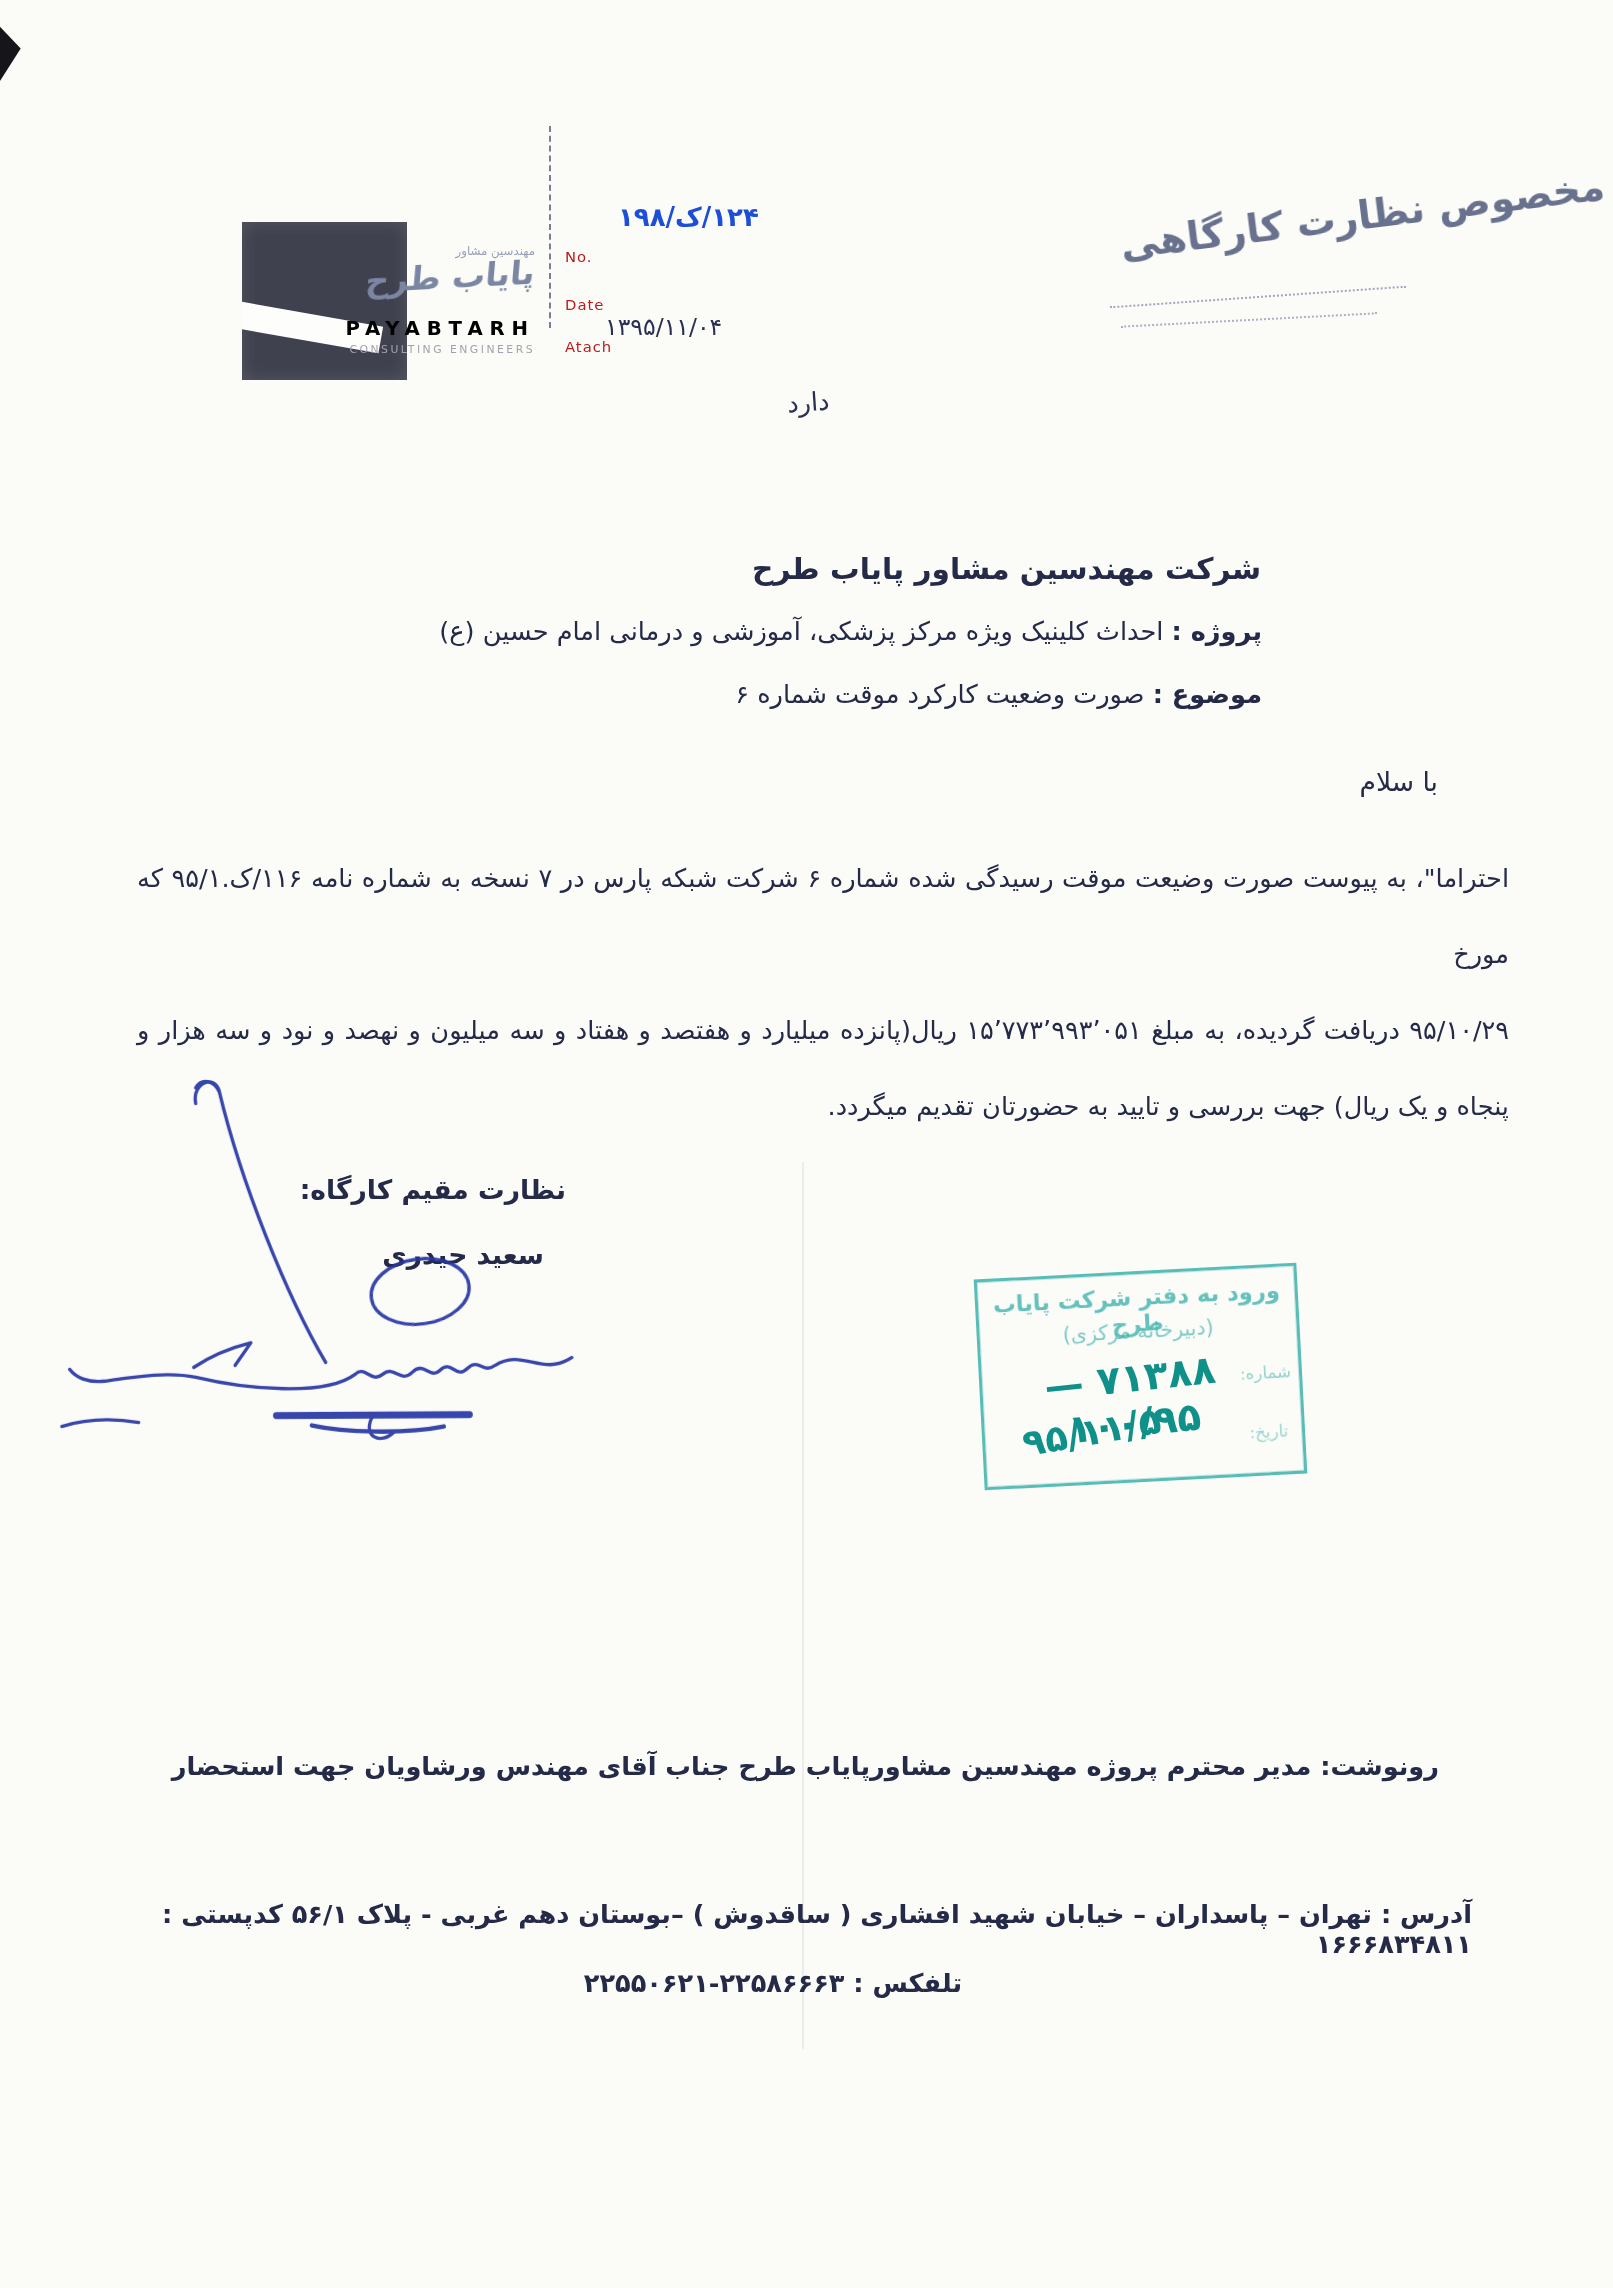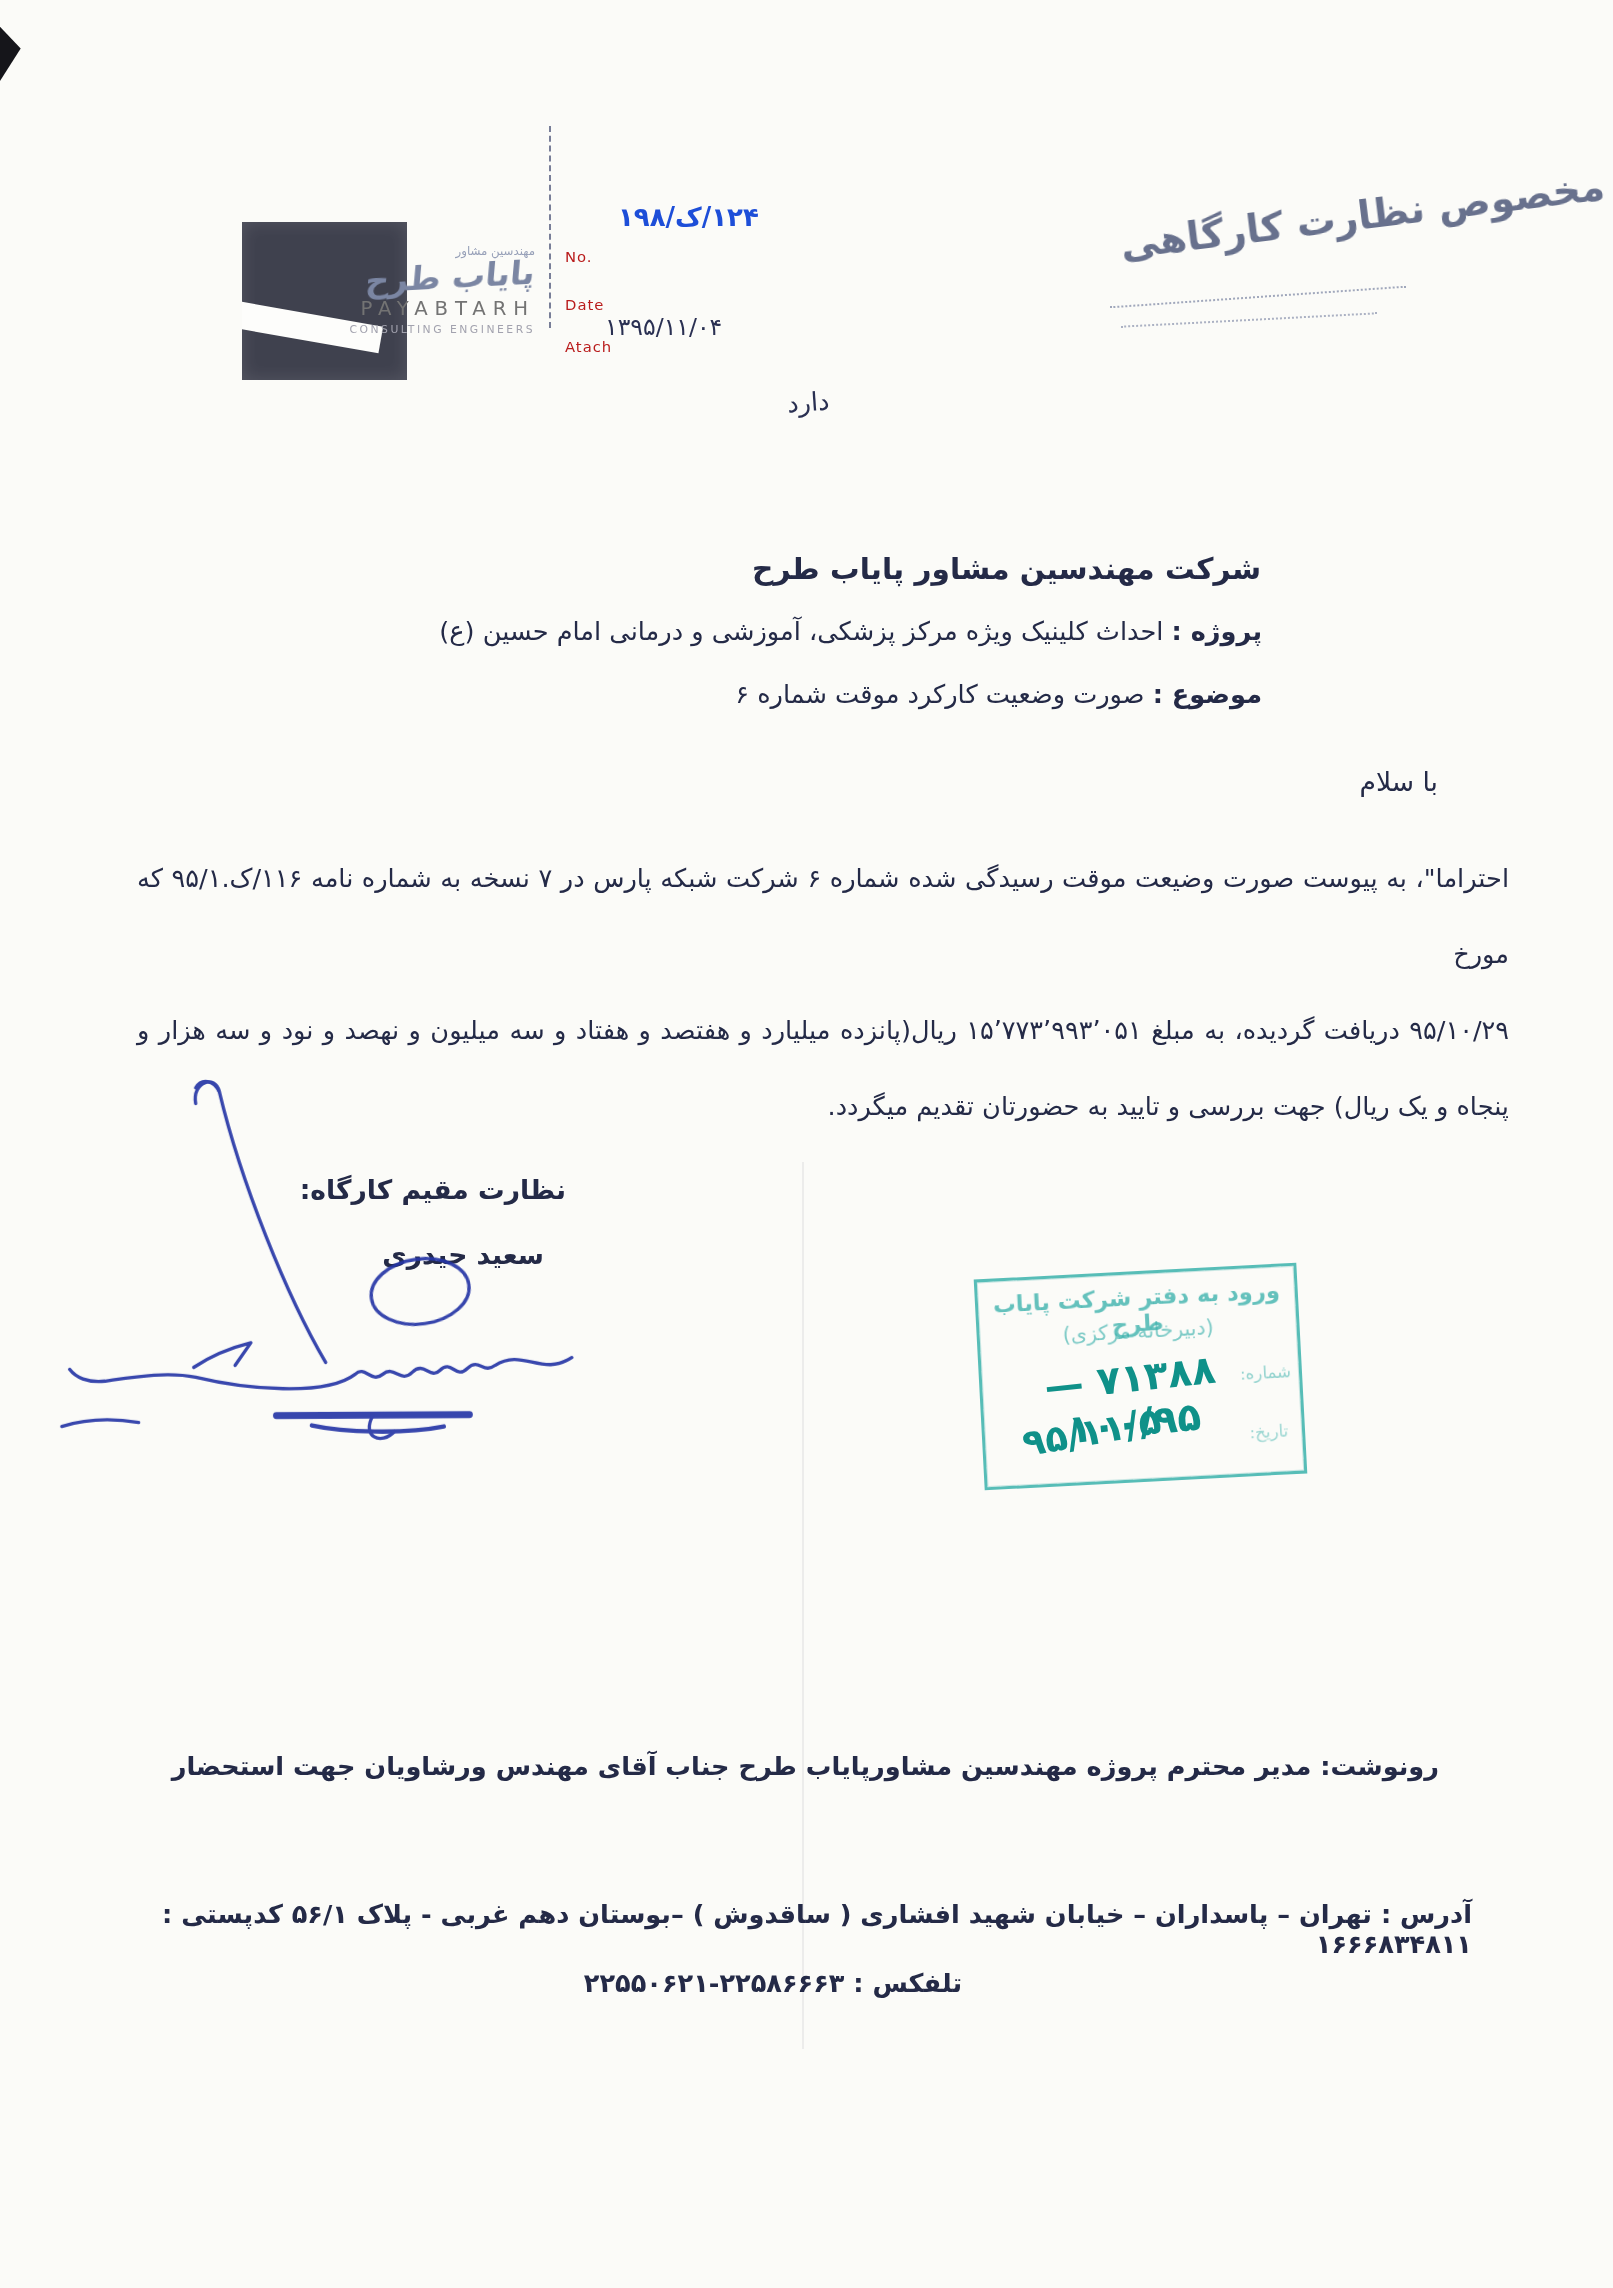--- a/index.html
+++ b/index.html
@@ -17,21 +17,21 @@
   
   .logo-square{left:243px;top:222px;width:165px;height:158px;background:#3f414e;overflow:hidden;
     box-shadow:inset 0 0 17.7px rgba(255,255,255,.12);}
   .logo-band{position:absolute;left:-15.8px;top:91px;width:156px;height:26.6px;background:#fdfdfb;
     transform:rotate(10deg);}
   .logo-text{left:339px;top:244px;width:197px;text-align:right;}
   .logo-fa-small{font-size:11.8px;color:#97a0b8;letter-spacing:1px;margin-bottom:2px;
     filter:blur(0.3px);}
   .logo-fa-name{font-size:33px;font-weight:bold;color:#7b86a3;transform:rotate(-3deg) skewX(-8deg);
     filter:blur(0.3px);line-height:1.1;}
-  .logo-en{font-size:19.7px;font-weight:normal;letter-spacing:6.9px;color:#737373;margin-top:1px;
+  .logo-en{font-size:19.7px;font-weight:bold;letter-spacing:6.9px;color:#000000;margin-top:21px;
     direction:ltr;filter:blur(0.2px);}
   .logo-en-sub{font-size:10.8px;letter-spacing:2.5px;color:#a2a2ae;direction:ltr;margin-top:3px;
     filter:blur(0.4px);}
   .vline{left:550px;top:126px;height:202px;border-right:2px dashed #4d5578;opacity:.75;}
   .fld-label{font-size:14.8px;color:#b91c1c;letter-spacing:1px;direction:ltr;filter:blur(0.4px);}
   .ref-no{left:619px;top:202px;font-size:26px;font-weight:bold;color:#1d4ed8;}
   .date-val{left:606px;top:313px;font-size:23.6px;color:#2a3052;}
   .attach-val{left:788px;top:387px;font-size:25.6px;color:#2a3052;transform:rotate(-4deg);}
   .hand-note{right:3.9px;top:193px;width:493px;text-align:center;font-size:39px;color:#68718d;
     transform:rotate(-7deg);filter:blur(0.4px);font-weight:bold;}

